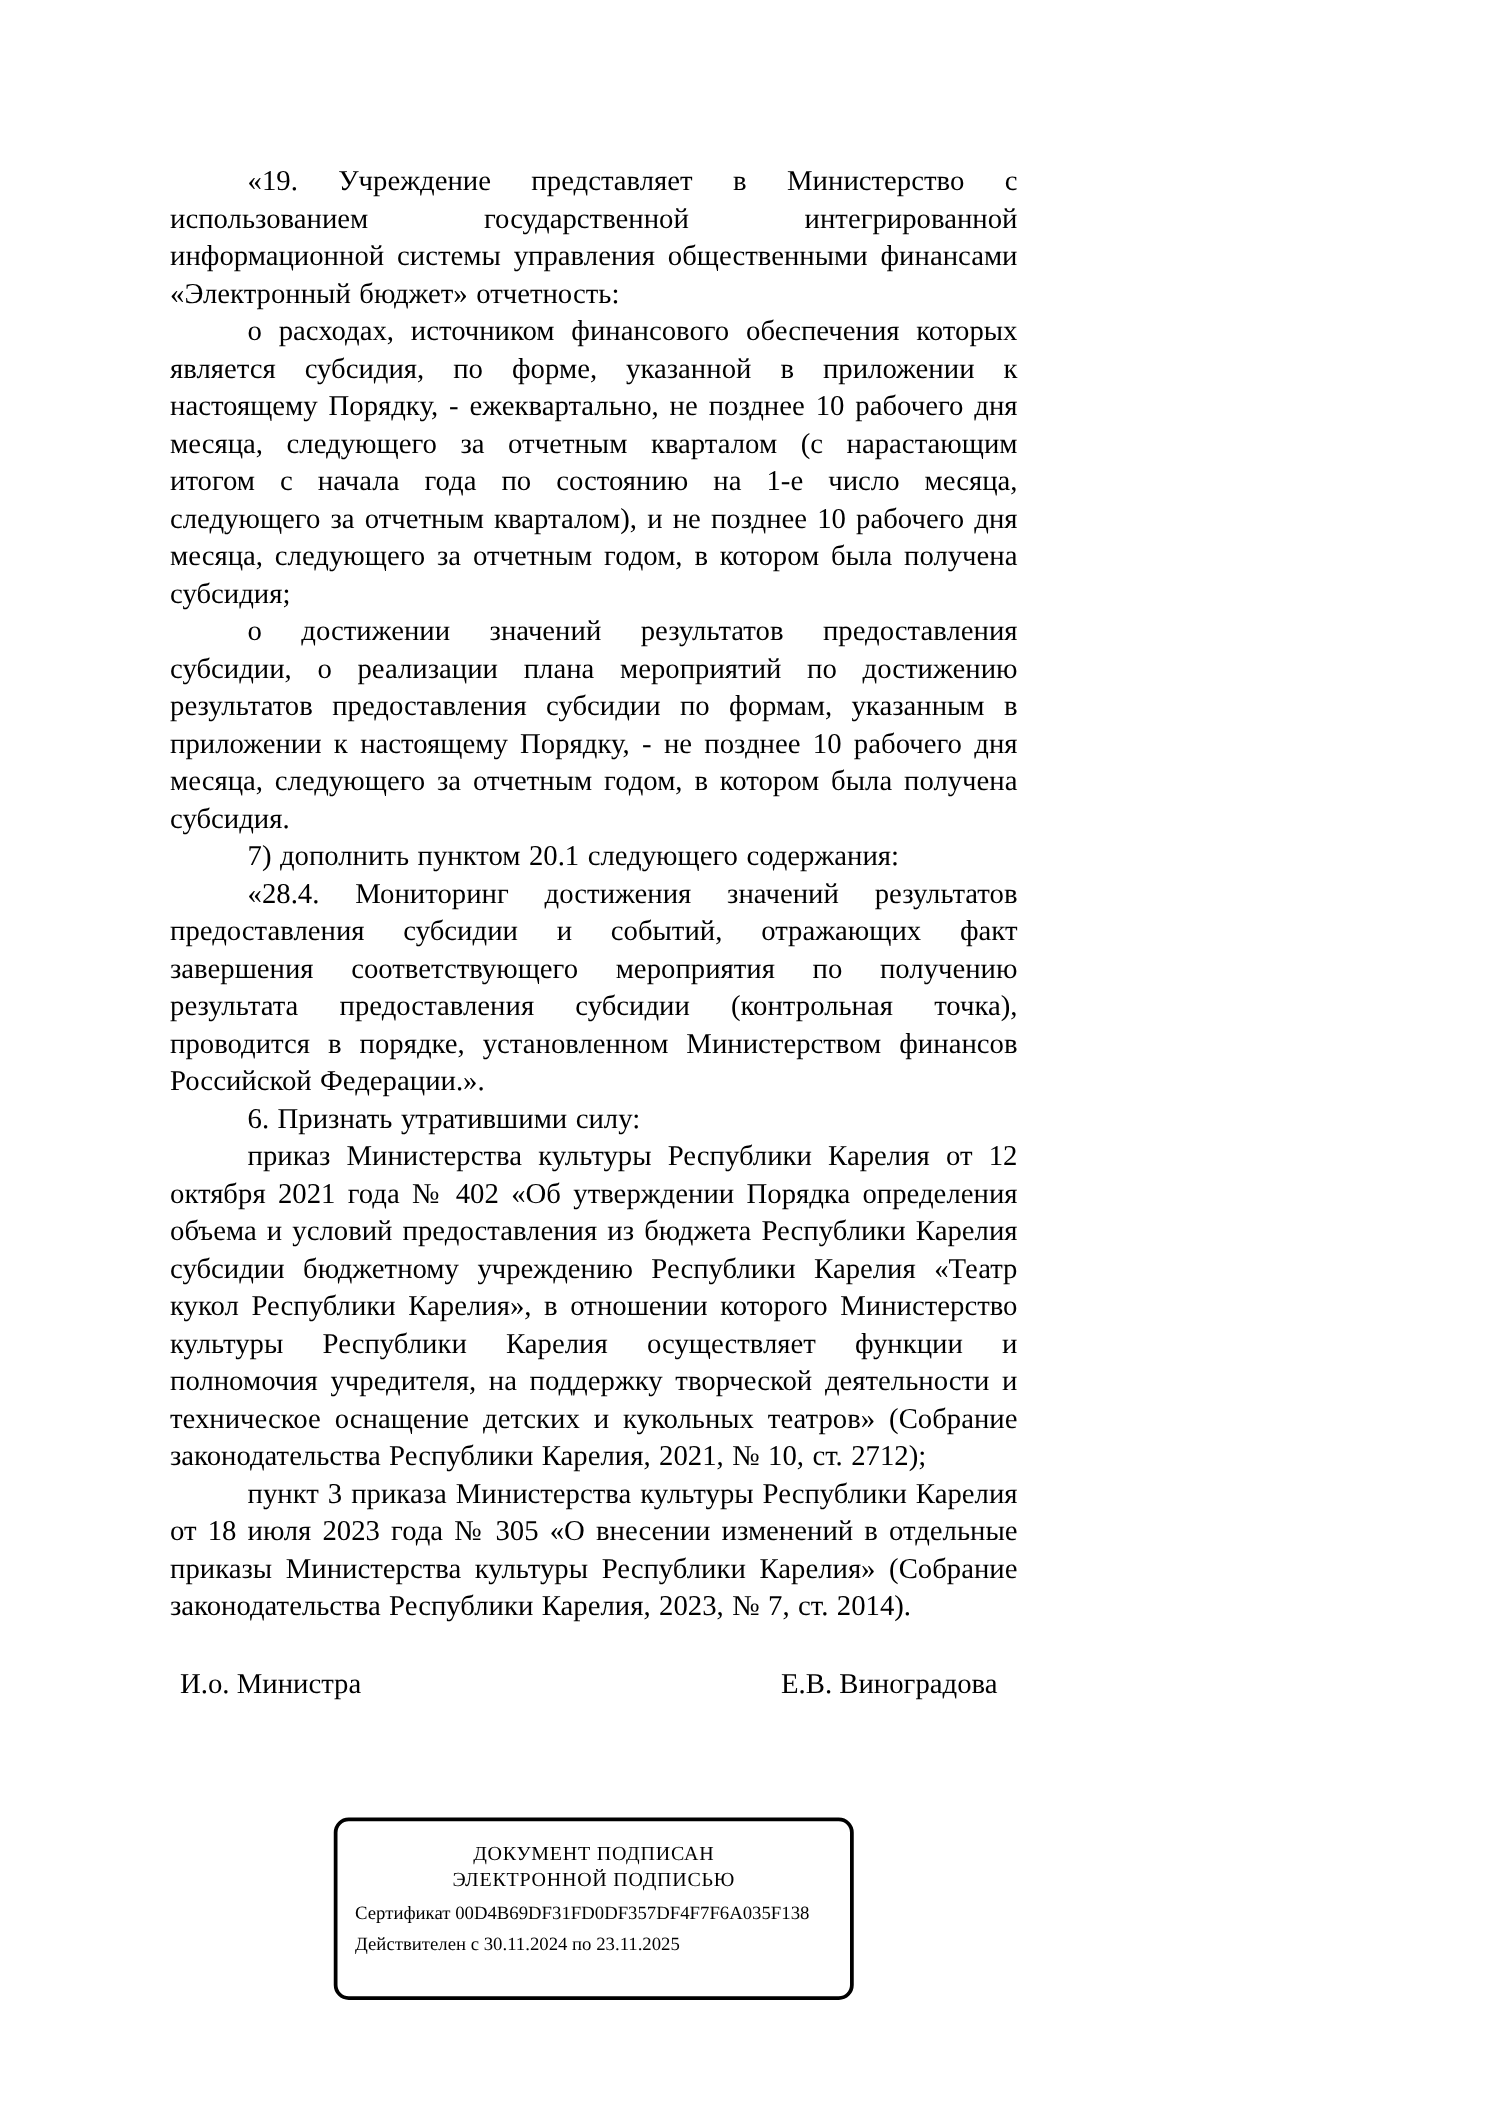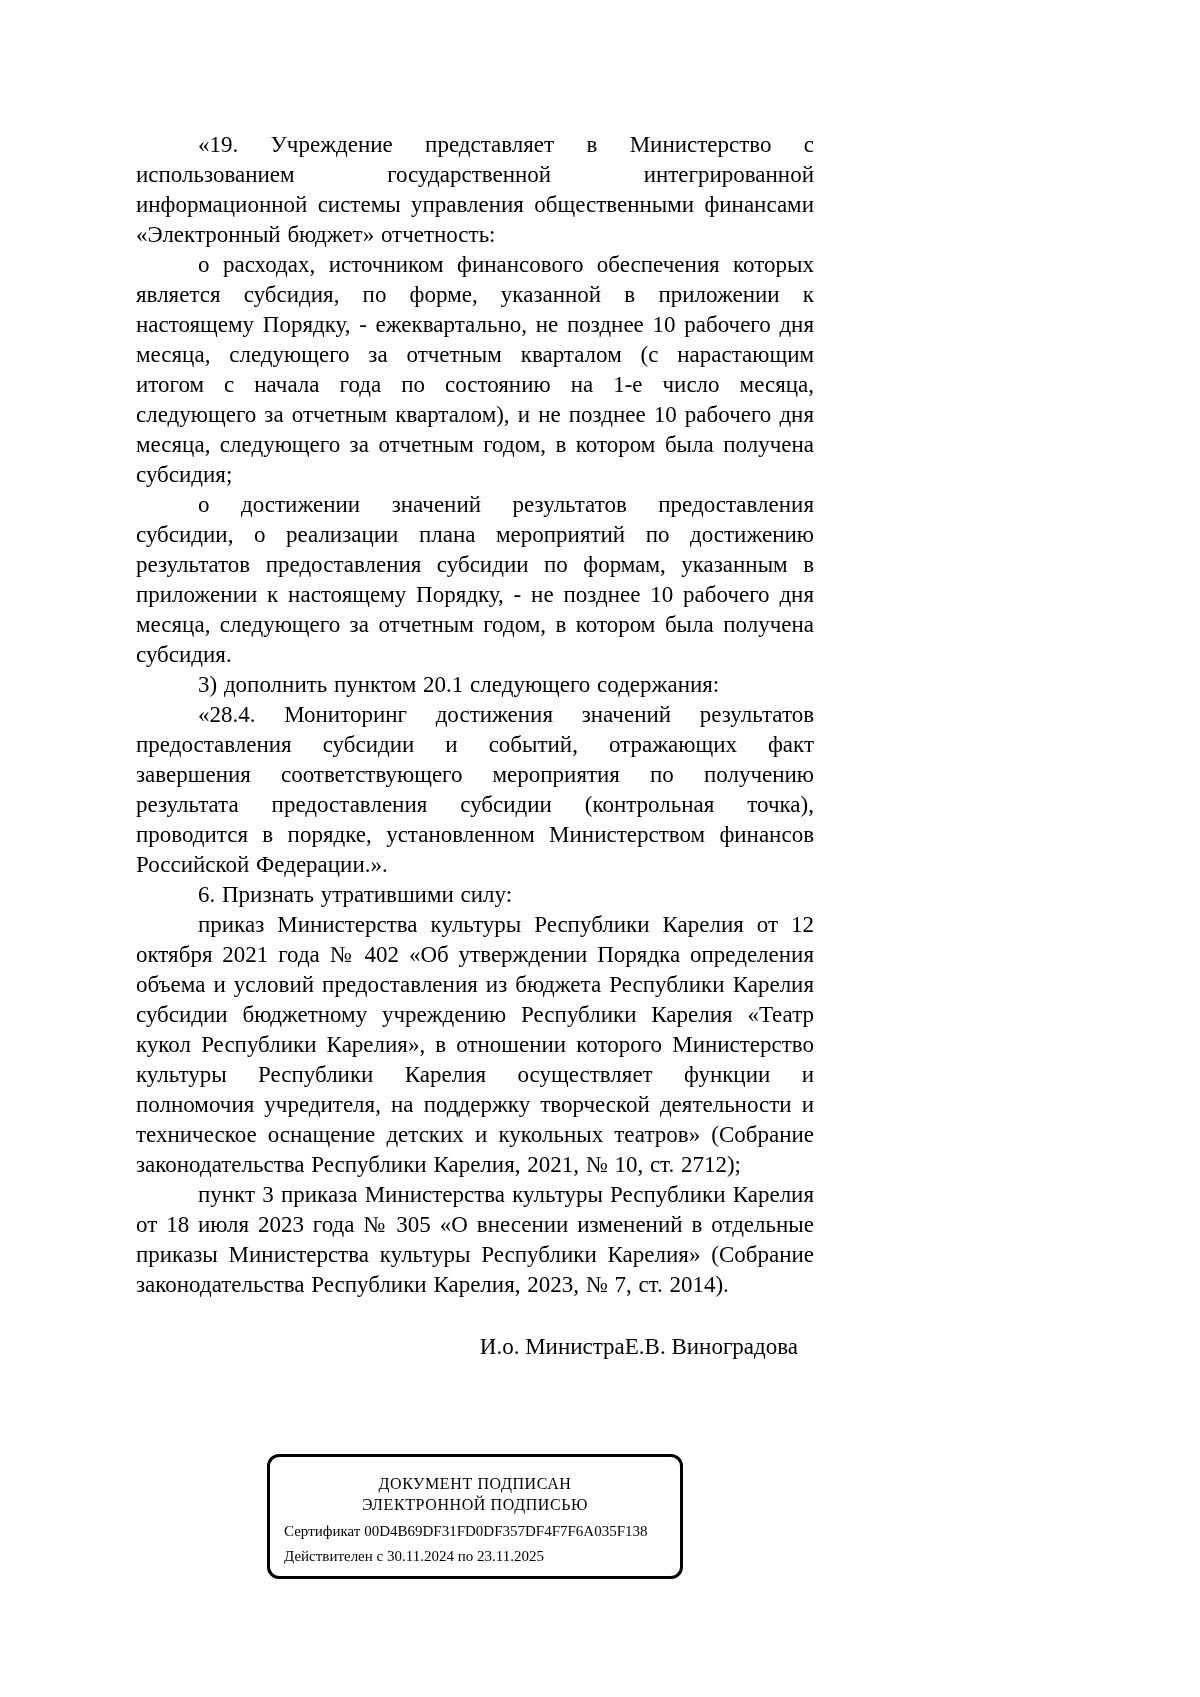--- a/index.html
+++ b/index.html
@@ -21,32 +21,32 @@
     font-size: 23px;
     line-height: 30px;
     text-align: justify;
     text-indent: 62px;
     word-spacing: 1px;
   }
   .signature-row {
     margin-top: 32px;
     padding-left: 8px;
     display: flex;
-    justify-content: flex-end;
+    justify-content: space-between;
     align-items: baseline;
     font-size: 23px;
     line-height: 30px;
     padding-right: 16px;
   }
   .stamp {
     width: 416px;
     margin: 92px auto 0 auto;
     border: 3px solid #000000;
     border-radius: 12px;
-    padding: 16px 14px 7px 14px;
+    padding: 16px 14px 28px 14px;
   }
   .stamp-title {
     text-align: center;
     font-size: 16px;
     line-height: 21px;
     letter-spacing: 0.6px;
   }
   .stamp-details {
     margin-top: 4px;
     font-size: 15px;
@@ -57,21 +57,21 @@
 </style>
 </head>
 <body>
 
 <div class="page">
 
   <div class="body-text">
     <p>«19. Учреждение представляет в Министерство с использованием государственной интегрированной информационной системы управления общественными финансами «Электронный бюджет» отчетность:</p>
     <p>о расходах, источником финансового обеспечения которых является субсидия, по форме, указанной в приложении к настоящему Порядку, - ежеквартально, не позднее 10 рабочего дня месяца, следующего за отчетным кварталом (с нарастающим итогом с начала года по состоянию на 1-е число месяца, следующего за отчетным кварталом), и не позднее 10 рабочего дня месяца, следующего за отчетным годом, в котором была получена субсидия;</p>
     <p>о достижении значений результатов предоставления субсидии, о реализации плана мероприятий по достижению результатов предоставления субсидии по формам, указанным в приложении к настоящему Порядку, - не позднее 10 рабочего дня месяца, следующего за отчетным годом, в котором была получена субсидия.</p>
-    <p>3) дополнить пунктом 20.1 следующего содержания:</p>
+    <p>7) дополнить пунктом 20.1 следующего содержания:</p>
     <p>«28.4. Мониторинг достижения значений результатов предоставления субсидии и событий, отражающих факт завершения соответствующего мероприятия по получению результата предоставления субсидии (контрольная точка), проводится в порядке, установленном Министерством финансов Российской Федерации.».</p>
     <p>6. Признать утратившими силу:</p>
     <p>приказ Министерства культуры Республики Карелия от 12 октября 2021 года № 402 «Об утверждении Порядка определения объема и условий предоставления из бюджета Республики Карелия субсидии бюджетному учреждению Республики Карелия «Театр кукол Республики Карелия», в отношении которого Министерство культуры Республики Карелия осуществляет функции и полномочия учредителя, на поддержку творческой деятельности и техническое оснащение детских и кукольных театров» (Собрание законодательства Республики Карелия, 2021, № 10, ст. 2712);</p>
     <p>пункт 3 приказа Министерства культуры Республики Карелия от 18 июля 2023 года № 305 «О внесении изменений в отдельные приказы Министерства культуры Республики Карелия» (Собрание законодательства Республики Карелия, 2023, № 7, ст. 2014).</p>
   </div>
 
   <div class="signature-row">
     <span>И.о. Министра</span>
     <span>Е.В. Виноградова</span>
   </div>

